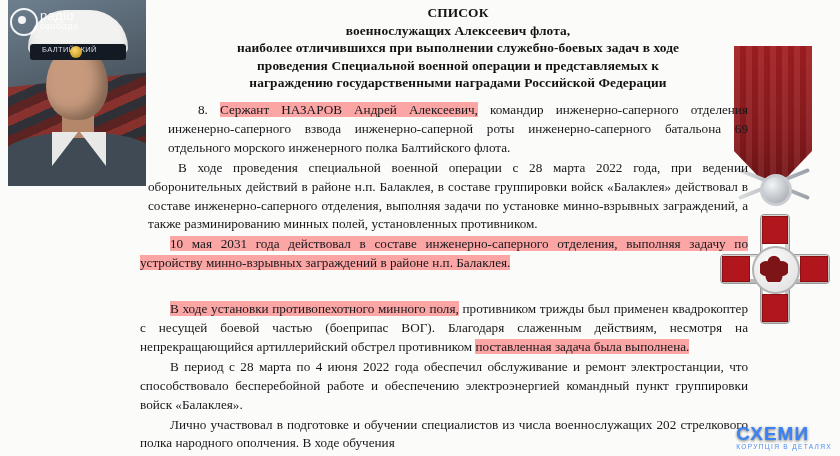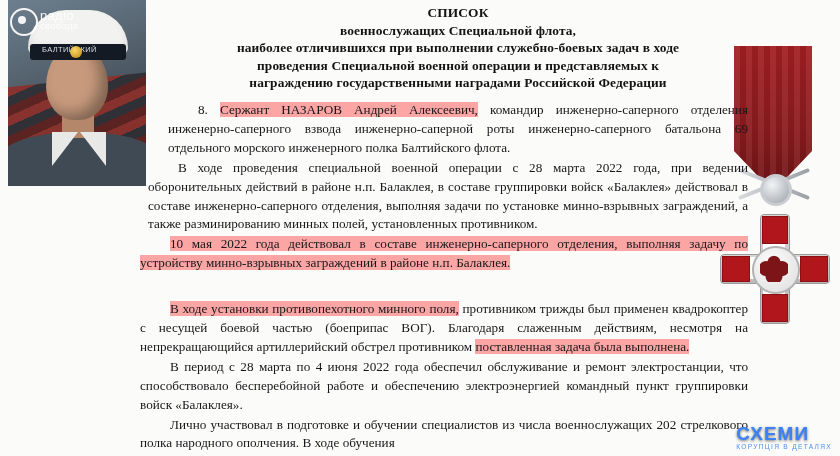--- a/index.html
+++ b/index.html
@@ -285,38 +285,38 @@
         <div class="arm tipr t4"></div>
         <div class="medallion"></div>
         <div class="eagle"></div>
       </div>
     </div>
 
     <div class="doc-text-col">
 
       <div class="doc-title">
         <span class="l1">СПИСОК</span>
-        <span class="l2">военнослужащих Специальной флота,</span>
+        <span class="l2">военнослужащих Алексеевич флота,</span>
         <span class="l3">наиболее отличившихся при выполнении служебно-боевых задач в ходе</span>
         <span class="l4">проведения Специальной военной операции и представляемых к</span>
         <span class="l5">награждению государственными наградами Российской Федерации</span>
       </div>
 
       <div class="doc-body" style="width: 580px;">
           <div style="float: left; width: 0px; height: 0px;"></div>
 
         <p class="para" style="margin-left: 0px;">
           <span>8.</span>
           <span class="hl">Сержант НАЗАРОВ Андрей Алексеевич,</span><span class="wide-run"> командир инженерно-саперного отделения инженерно-саперного взвода инженерно-саперной роты инженерно-саперного батальона 69 отдельного морского инженерного полка Балтийского флота.</span>
         </p>
 
         <p class="para" style="margin-left: -20px; width: 600px;">В ходе проведения специальной военной операции с 28 марта 2022 года, при ведении оборонительных действий в районе н.п. Балаклея, в составе группировки войск «Балаклея» действовал в составе инженерно-саперного отделения, выполняя задачи по установке минно-взрывных заграждений, а также разминированию минных полей, установленных противником.</p>
 
         <p class="para" style="margin-left: -28px; width: 608px;">
-          <span class="hl">10 мая 2022 года действовал в составе инженерно-саперного отделения, выполняя задачу по устройству минно-взрывных заграждений в районе н.п. Балаклея.</span>
+          <span class="hl">10 мая 2031 года действовал в составе инженерно-саперного отделения, выполняя задачу по устройству минно-взрывных заграждений в районе н.п. Балаклея.</span>
         </p>
 
         <p class="para" style="margin-left: -28px; width: 608px; margin-top: 27px;">
           <span class="hl">В ходе установки противопехотного минного поля,</span><span> противником трижды был применен квадрокоптер с несущей боевой частью (боеприпас ВОГ). Благодаря слаженным действиям, несмотря на непрекращающийся артиллерийский обстрел противником </span><span class="hl">поставленная задача была выполнена.</span>
         </p>
 
         <p class="para" style="margin-left: -28px; width: 608px;">В период с 28 марта по 4 июня 2022 года обеспечил обслуживание и ремонт электростанции, что способствовало бесперебойной работе и обеспечению электроэнергией командный пункт группировки войск «Балаклея».</p>
 
         <p class="para" style="margin-left: -28px; width: 608px;">Лично участвовал в подготовке и обучении специалистов из числа военнослужащих 202 стрелкового полка народного ополчения. В ходе обучения</p>
 

